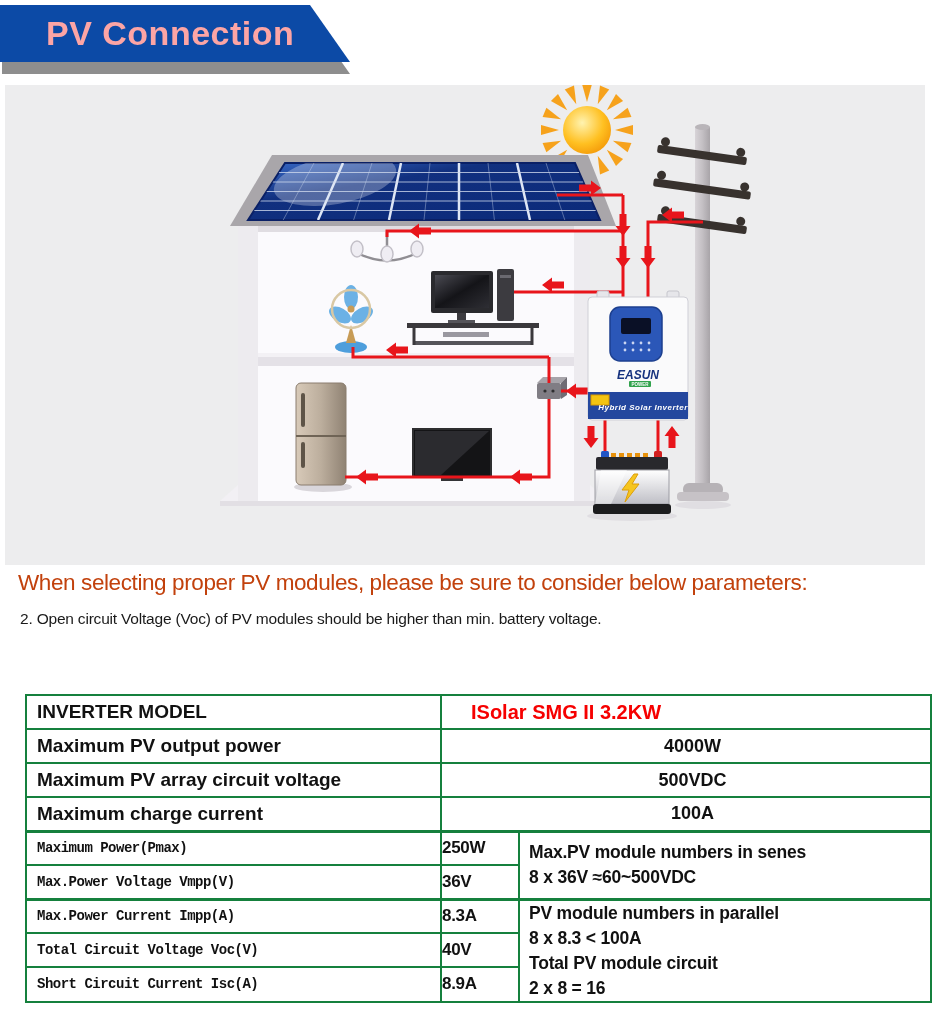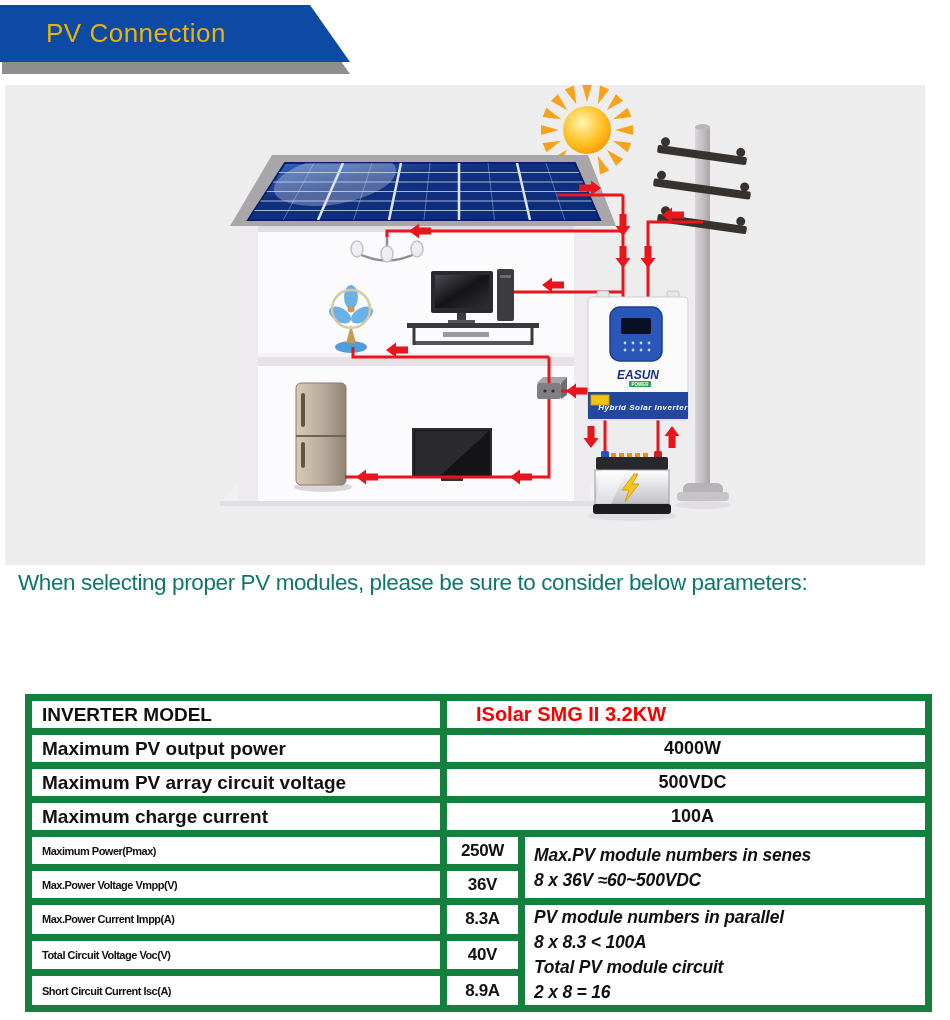--- a/index.html
+++ b/index.html
@@ -19,50 +19,50 @@
   .banner-shadow{
     position:absolute;left:2px;top:12px;width:349px;height:57px;background:#8e8e8e;
     clip-path:polygon(0 0,308px 0,348px 100%,0 100%);
   }
   .banner{
     position:absolute;left:0;top:0;width:352px;height:57px;background:var(--banner-blue);
     clip-path:polygon(0 0,310px 0,350px 100%,0 100%);
   }
   .banner span{
     display:block;margin-left:46px;line-height:56px;
-    font-size:26px;font-weight:normal;color:#eab308;letter-spacing:0.5px;
+    font-size:34px;font-weight:bold;color:#fca5a5;letter-spacing:0.5px;
   }
   
   .diagram{
     position:absolute;left:5px;top:85px;width:920px;height:480px;
     background:var(--diagram-bg);
   }
   .diagram svg{display:block;width:100%;height:100%;}
   
   .intro{position:absolute;left:18px;top:570px;width:920px;}
-  .intro .heading{font-size:22.5px;letter-spacing:-0.4px;color:#0f766e;}
+  .intro .heading{font-size:22.5px;letter-spacing:-0.4px;color:#c2410c;}
   .intro .note{font-size:15.5px;letter-spacing:-0.2px;color:#1a1a1a;margin-top:14px;margin-left:2px;}
   .intro .note + .note{margin-top:13px;}
   
   table.spec-table{
     position:absolute;left:25px;top:694px;width:907px;
     border-collapse:collapse;table-layout:fixed;
   }
   .spec-table td{
-    border:7px solid #15803d;vertical-align:middle;height:34px;
+    border:2px solid #15803d;vertical-align:middle;height:34px;
     font-weight:bold;color:#111;overflow:hidden;white-space:nowrap;
   }
   .spec-table td.tt{border-top-width:3px;}
   .lbl{padding-left:10px;}
   .lbl.big{font-size:19px;}
-  .lbl.sm{font-size:11px;letter-spacing:-0.5px;}
+  .lbl.sm{font-size:14px;letter-spacing:-0.5px;font-family:Liberation Mono, monospace;}
   .val.big{font-size:18px;padding-left:13px;text-align:center;}
-  .val.sm{font-size:17px;text-align:center;letter-spacing:-0.3px;}
+  .val.sm{font-size:17px;text-align:left;letter-spacing:-0.3px;}
   .val.model{font-size:20px;color:var(--model-red);padding-left:29px;}
-  .note-cell{padding-left:9px;font-size:17.5px;line-height:25px;white-space:normal;font-style:italic;}
+  .note-cell{padding-left:9px;font-size:17.5px;line-height:25px;white-space:normal;}
   .note-cell div{letter-spacing:-0.2px;}
 </style>
 </head>
 <body>
 
 <div class="banner-wrap">
   <div class="banner-shadow"></div>
   <div class="banner">
     <span>PV Connection</span>
   </div>
@@ -315,20 +315,21 @@
     <rect x="590" y="385" width="74" height="34" fill="url(#battGrad)" stroke="#9d9da4"></rect>
     <polygon points="596,385 622,385 606,419 590,419" fill="#ffffff" opacity="0.45"></polygon>
     <polygon points="629,389 617,405 624,405 620,417 634,399 627,399 633,389" fill="#f6c51e" stroke="#dc9e0b"></polygon>
     <rect x="588" y="419" width="78" height="10" rx="3" fill="#1c1c1e"></rect>
   </g>
 </svg>
 </div>
 
 <div class="intro">
   <p class="heading">When selecting proper PV modules, please be sure to consider below parameters:</p>
+  <p class="note">2. Open circuit Voltage (Voc) of PV modules should be higher than min. battery voltage.</p>
 </div>
 
 <table class="spec-table">
   <colgroup>
       <col style="width:415px">
       <col style="width:78px">
       <col>
     </colgroup>
   <tbody>
       <tr>

